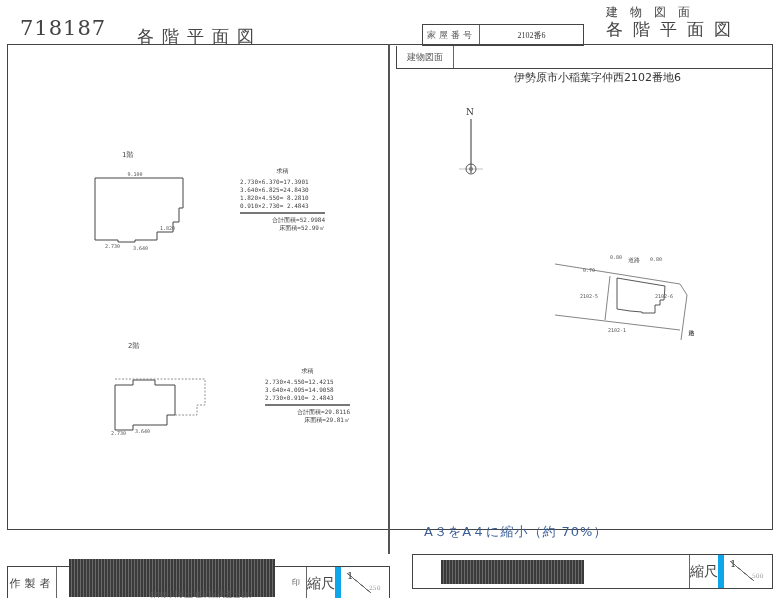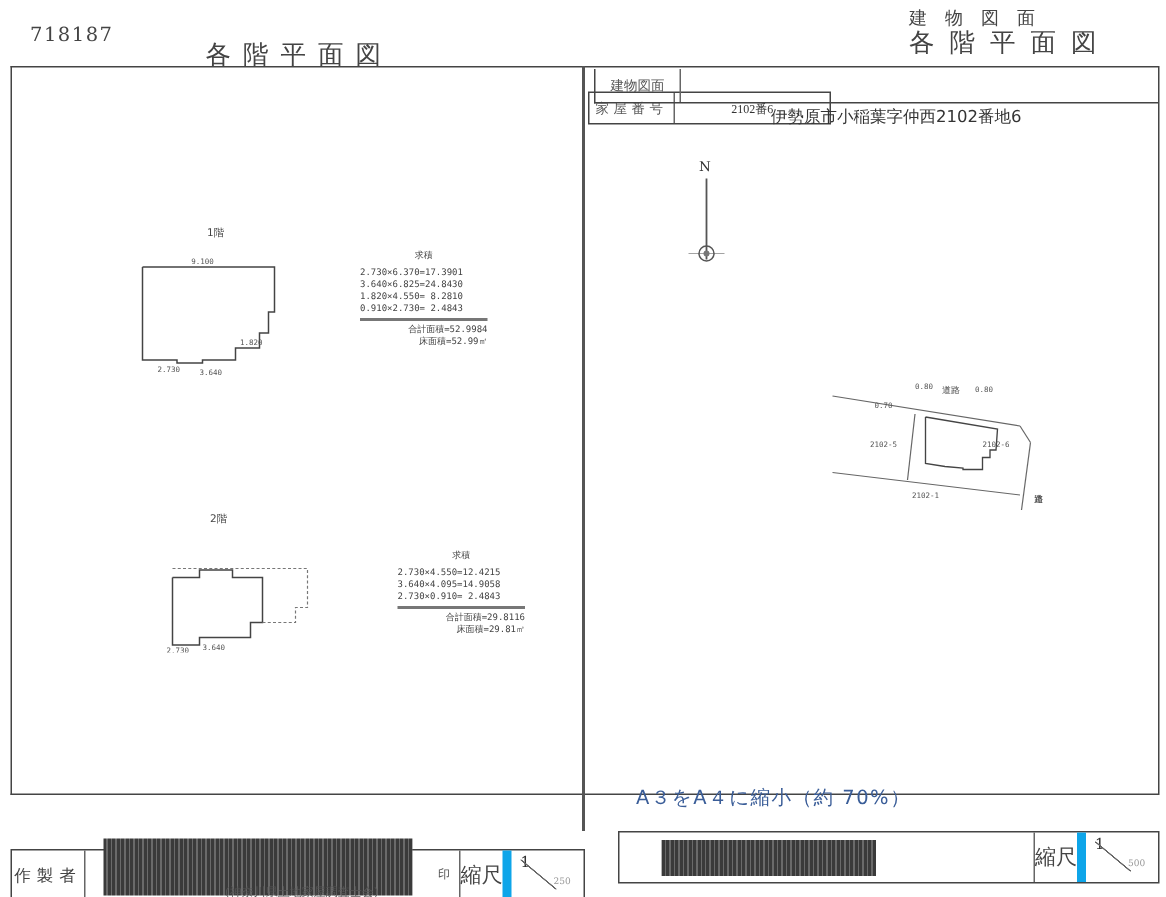--- a/index.html
+++ b/index.html
@@ -1,28 +1,28 @@
 <!DOCTYPE html>
 <html><head>
 <meta charset="utf-8">
 <style>
   html, body { margin:0; padding:0; background:#fff; }
   body { width:777px; height:598px; position:relative; overflow:hidden;
          font-family:"DejaVu Serif", serif; color:#333; }
   .abs { position:absolute; }
-  .docid { left:20px; top:16px; font-size:13px; letter-spacing:1px; color:#444; }
+  .docid { left:20px; top:16px; font-size:21px; letter-spacing:1px; color:#444; }
   .title-left { left:137px; top:25px; font-size:17px; letter-spacing:8px; color:#444; }
   .title-right1 { left:606px; top:3px; font-size:12px; letter-spacing:12px; color:#444; line-height:18px; }
   .title-right2 { left:606px; top:20px; font-size:17px; letter-spacing:10px; color:#444; line-height:18px; }
 
   .frame-left { left:7px; top:44px; width:381px; height:484px; border:1.5px solid #444; border-right:none; }
   .frame-right { left:388px; top:44px; width:383px; height:484px; border:1.5px solid #444; }
   .vdiv { left:388px; top:44px; width:1.5px; height:510px; background:#555; }
 
-  .kaoku { left:392px; top:24px; width:160px; height:20px; border:1.2px solid #444; display:flex; font-size:9px;margin-top:37px; }
+  .kaoku { left:422px; top:24px; width:160px; height:20px; border:1.2px solid #444; display:flex; font-size:9px; }
   .kaoku .lbl { width:56px; border-right:1px solid #666; display:flex; align-items:center; justify-content:center; letter-spacing:3px; color:#555; }
   .kaoku .val { flex:1; display:flex; align-items:center; justify-content:center; font-family:Liberation Serif, serif; font-size:8px; }
   .shozai { left:396px; top:46px; width:375px; height:22px; border-bottom:1.2px solid #444; border-left:1.2px solid #444; display:flex; font-size:9px; }
   .shozai .lbl { width:56px; border-right:1px solid #666; display:flex; align-items:center; justify-content:center; color:#555; }
   .shozai .val { flex:1; display:flex; align-items:center; padding-left:60px; font-family:"DejaVu Sans", sans-serif; font-size:11px; color:#333;margin-top:31px; }
 
   .floor-label { font-family:"DejaVu Sans", sans-serif; font-size:7px; color:#444; }
   .dim { font-family:"DejaVu Sans Mono", monospace; font-size:5px; color:#555; }
   .calc { font-family:"DejaVu Sans Mono", monospace; font-size:6px; color:#444; line-height:8px; }
   .calc-title { font-family:"DejaVu Sans", sans-serif; font-size:6px; text-align:center; margin-bottom:3px; }
@@ -57,39 +57,39 @@
 
 <div class="abs frame-left"></div>
 <div class="abs frame-right"></div>
 <div class="abs vdiv"></div>
 
 <div class="abs shozai">
   <div class="lbl">建物図面</div>
   <div class="val">伊勢原市小稲葉字仲西2102番地6</div>
 </div>
 
-<div class="abs floor-label" style="left:138px;top:150px;">1階</div>
+<div class="abs floor-label" style="left:122px;top:150px;">1階</div>
 <svg class="abs" style="left:85px;top:170px;" width="110" height="80">
   <polyline points="10,8 98,8 98,38 94,38 94,52 88,52 88,62 72,62 72,70 50,70 50,72 33,72 33,70 10,70 10,8" fill="none" stroke="#444" stroke-width="1"></polyline>
   <text x="50" y="6" class="dim" text-anchor="middle" fill="#555" font-size="5">9.100</text>
   <text x="20" y="78" class="dim" fill="#555" font-size="5">2.730</text>
   <text x="48" y="80" class="dim" fill="#555" font-size="5">3.640</text>
   <text x="75" y="60" class="dim" fill="#555" font-size="5">1.820</text>
 </svg>
 <div class="abs calc" style="left:240px;top:167px;width:85px;">
   <div class="calc-title">求積</div>
   <div>2.730×6.370=17.3901</div>
   <div>3.640×6.825=24.8430</div>
   <div>1.820×4.550= 8.2810</div>
   <div>0.910×2.730= 2.4843</div>
   <div class="calc-sum">合計面積=52.9984</div>
   <div style="text-align:right">床面積=52.99㎡</div>
 </div>
 
-<div class="abs floor-label" style="left:140px;top:341px;">2階</div>
+<div class="abs floor-label" style="left:128px;top:341px;">2階</div>
 <svg class="abs" style="left:105px;top:375px;" width="110" height="60">
   <polyline points="10,10 28,10 28,5 50,5 50,10 70,10 70,40 62,40 62,50 28,50 28,55 10,55 10,10" fill="none" stroke="#444" stroke-width="1"></polyline>
   <polyline points="10,4 100,4 100,30 92,30 92,40 70,40" fill="none" stroke="#777" stroke-width="0.8" stroke-dasharray="2,1.5"></polyline>
   <text x="30" y="58" fill="#555" font-size="5" font-family="DejaVu Sans Mono, monospace">3.640</text>
   <text x="6" y="60" fill="#555" font-size="5" font-family="DejaVu Sans Mono, monospace">2.730</text>
 </svg>
 <div class="abs calc" style="left:265px;top:367px;width:85px;">
   <div class="calc-title">求積</div>
   <div>2.730×4.550=12.4215</div>
   <div>3.640×4.095=14.9058</div>

